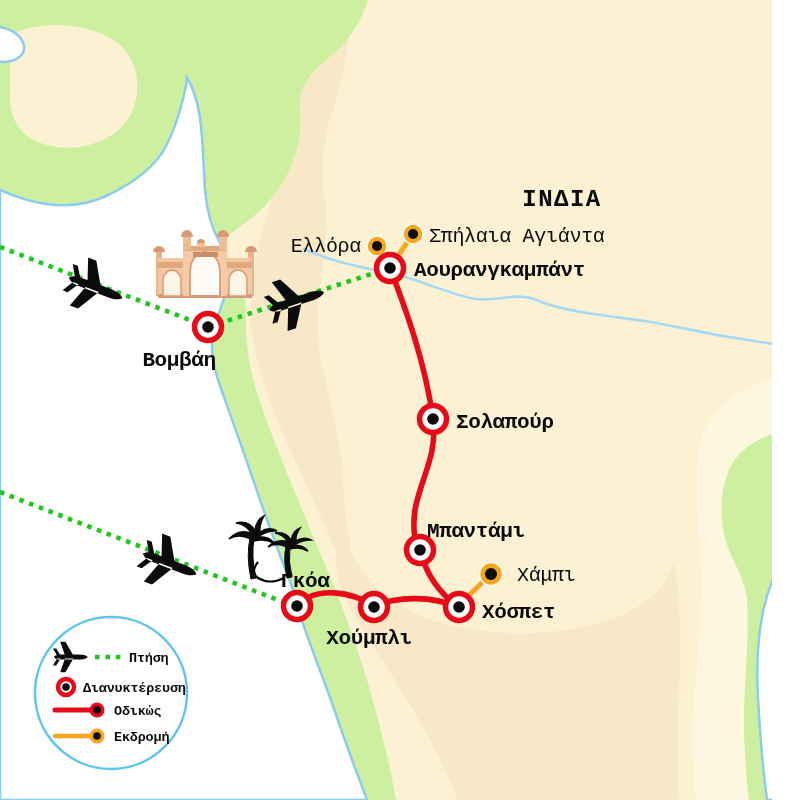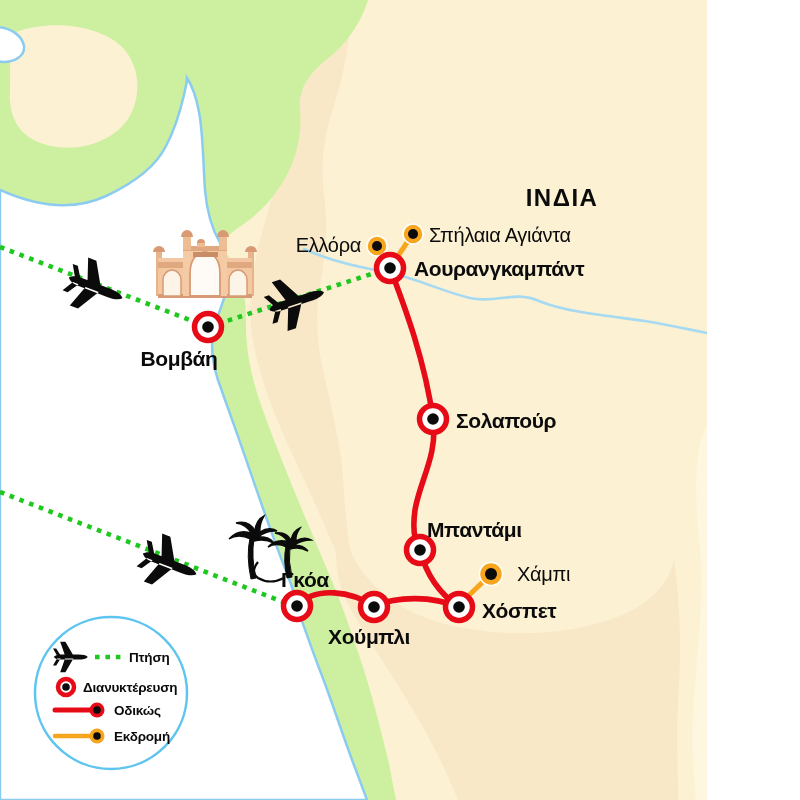--- a/index.html
+++ b/index.html
@@ -1,17 +1,17 @@
 <!DOCTYPE html>
 <html><head>
 <meta charset="utf-8">
 <style>
   html,body{margin:0;padding:0;background:#fff;}
-  #stage{width:707px;height:800px;position:relative;overflow:hidden;
-         font-family:Liberation Sans, sans-serif;}
+  #stage{width:772px;height:800px;position:relative;overflow:hidden;
+         font-family:Liberation Mono, monospace;}
   svg{display:block;}
   text{fill:#0b0b0b;}
   .city-label{font-size:21px;font-weight:700;letter-spacing:-0.4px;}
   .site-label{font-size:20px;font-weight:400;letter-spacing:-0.3px;}
   .country-label{font-size:24px;font-weight:700;letter-spacing:1.5px;}
   .legend-label{font-size:13.5px;font-weight:700;letter-spacing:-0.2px;}
   .overnight-ring{fill:#ffffff;stroke:#e60b17;stroke-width:5.5;}
   .marker-dot{fill:#0b0b0b;}
   .site-ring{fill:#f7a51d;stroke:#ffffff;stroke-width:1.5;}
   .road{fill:none;stroke-width:5.6;stroke-linecap:round;stroke-linejoin:round;}

